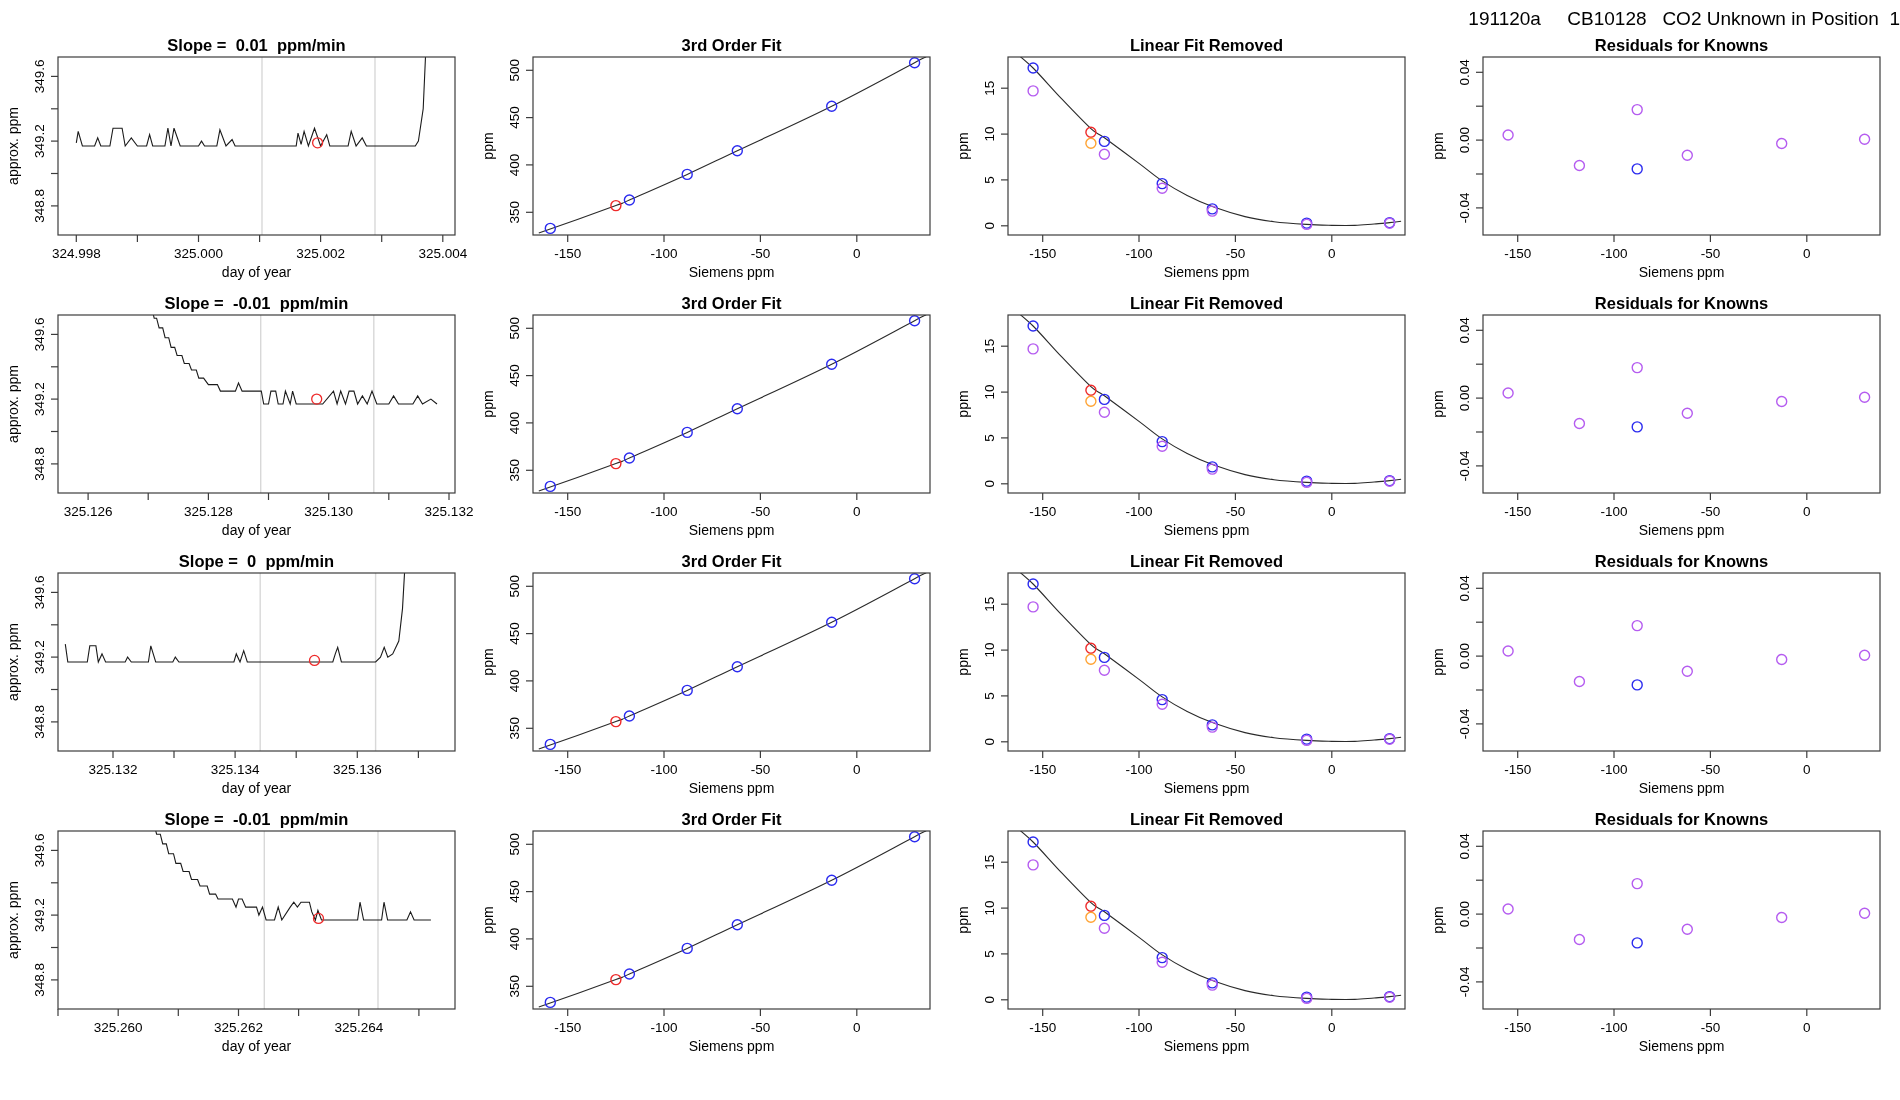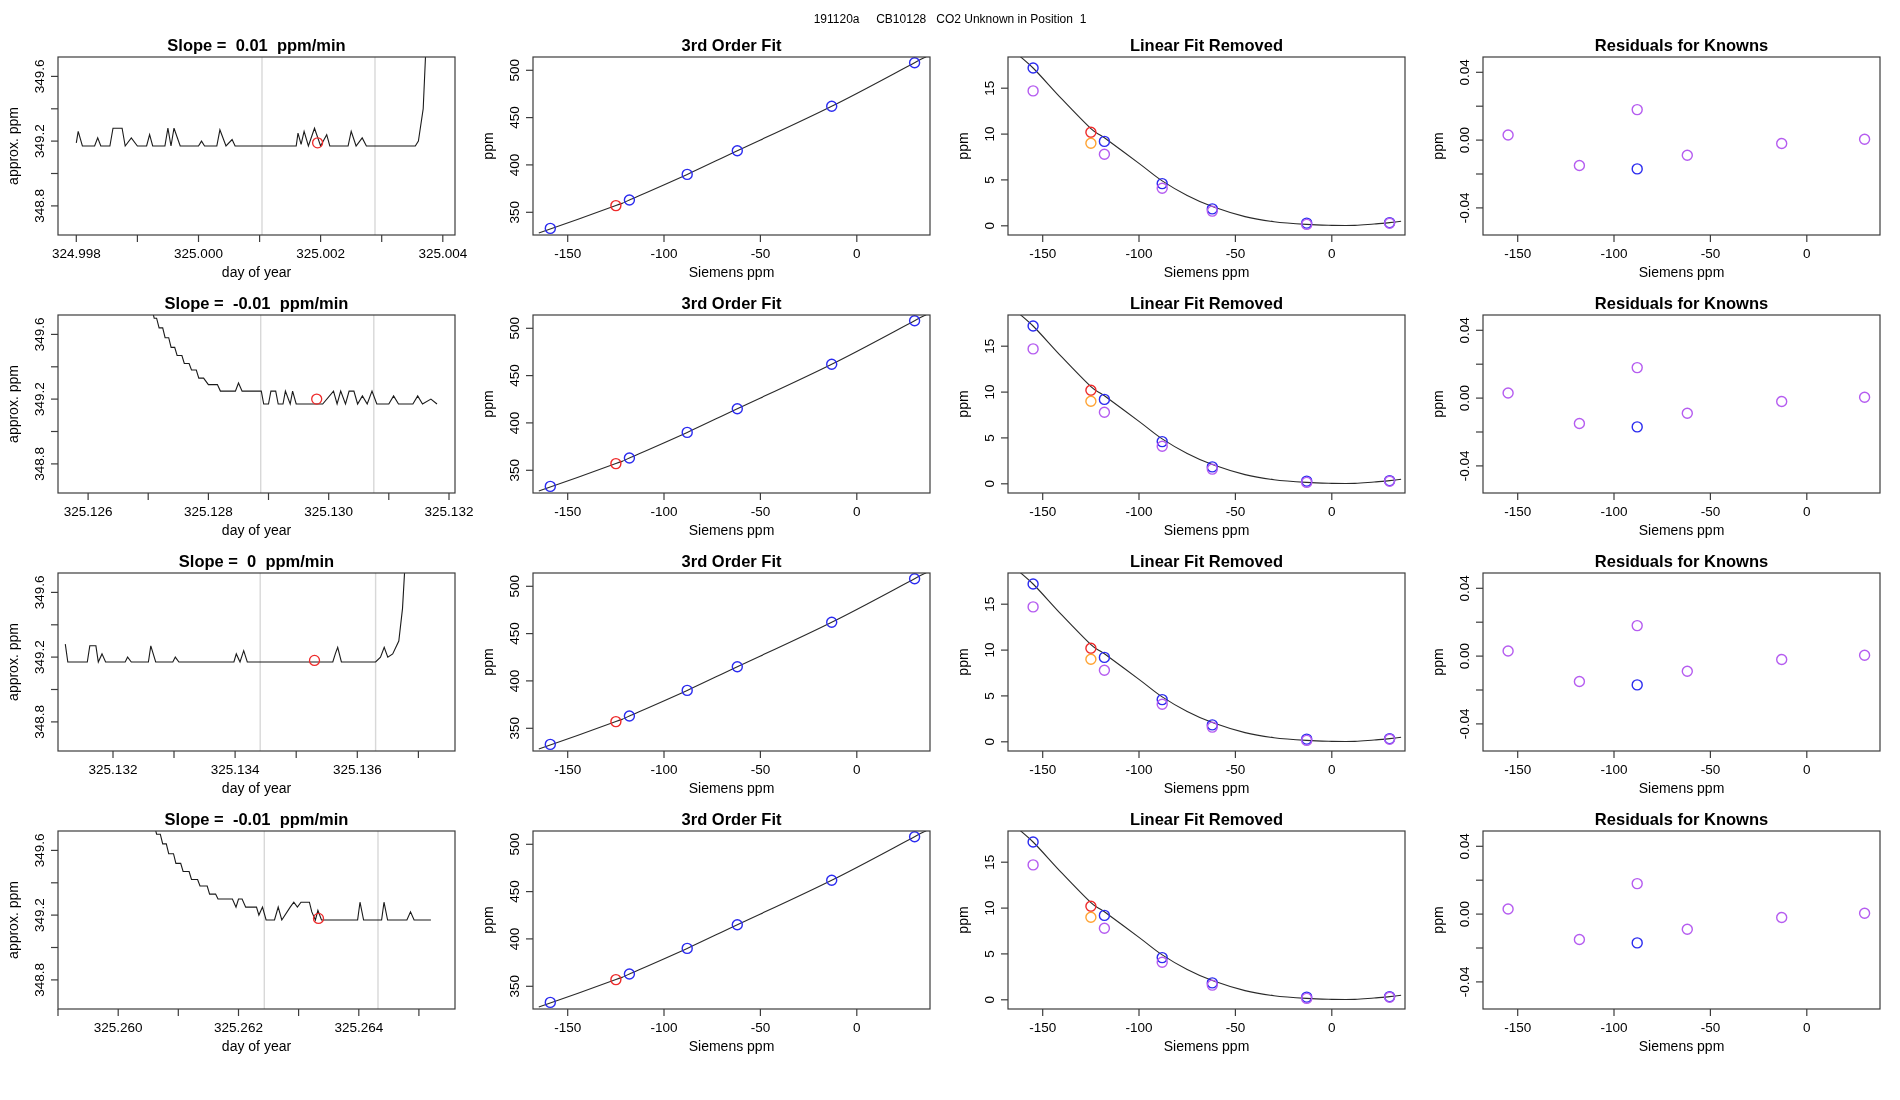--- a/index.html
+++ b/index.html
@@ -1,18 +1,18 @@
 <!DOCTYPE html>
 <html><head>
 <meta charset="utf-8">
 <style>
   html,body{margin:0;padding:0;background:#ffffff;}
   #figure{position:relative;width:1900px;height:1100px;background:#ffffff;overflow:hidden;
           font-family:"Liberation Sans", sans-serif;}
-  #main-title{height:38px;line-height:38px;text-align:center;font-size:12px;color:#000;
+  #main-title{height:38px;line-height:38px;text-align:right;font-size:19px;color:#000;
               white-space:pre;}
   #grid{display:flex;flex-wrap:wrap;width:1900px;}
   #grid svg{display:block;}
   text{font-family:"Liberation Sans", sans-serif;fill:#000;white-space:pre;}
   .panel-title{font-size:16.5px;font-weight:bold;}
   .tick-label{font-size:13.5px;}
   .axis-label{font-size:14px;}
 </style>
 </head>
 <body>

